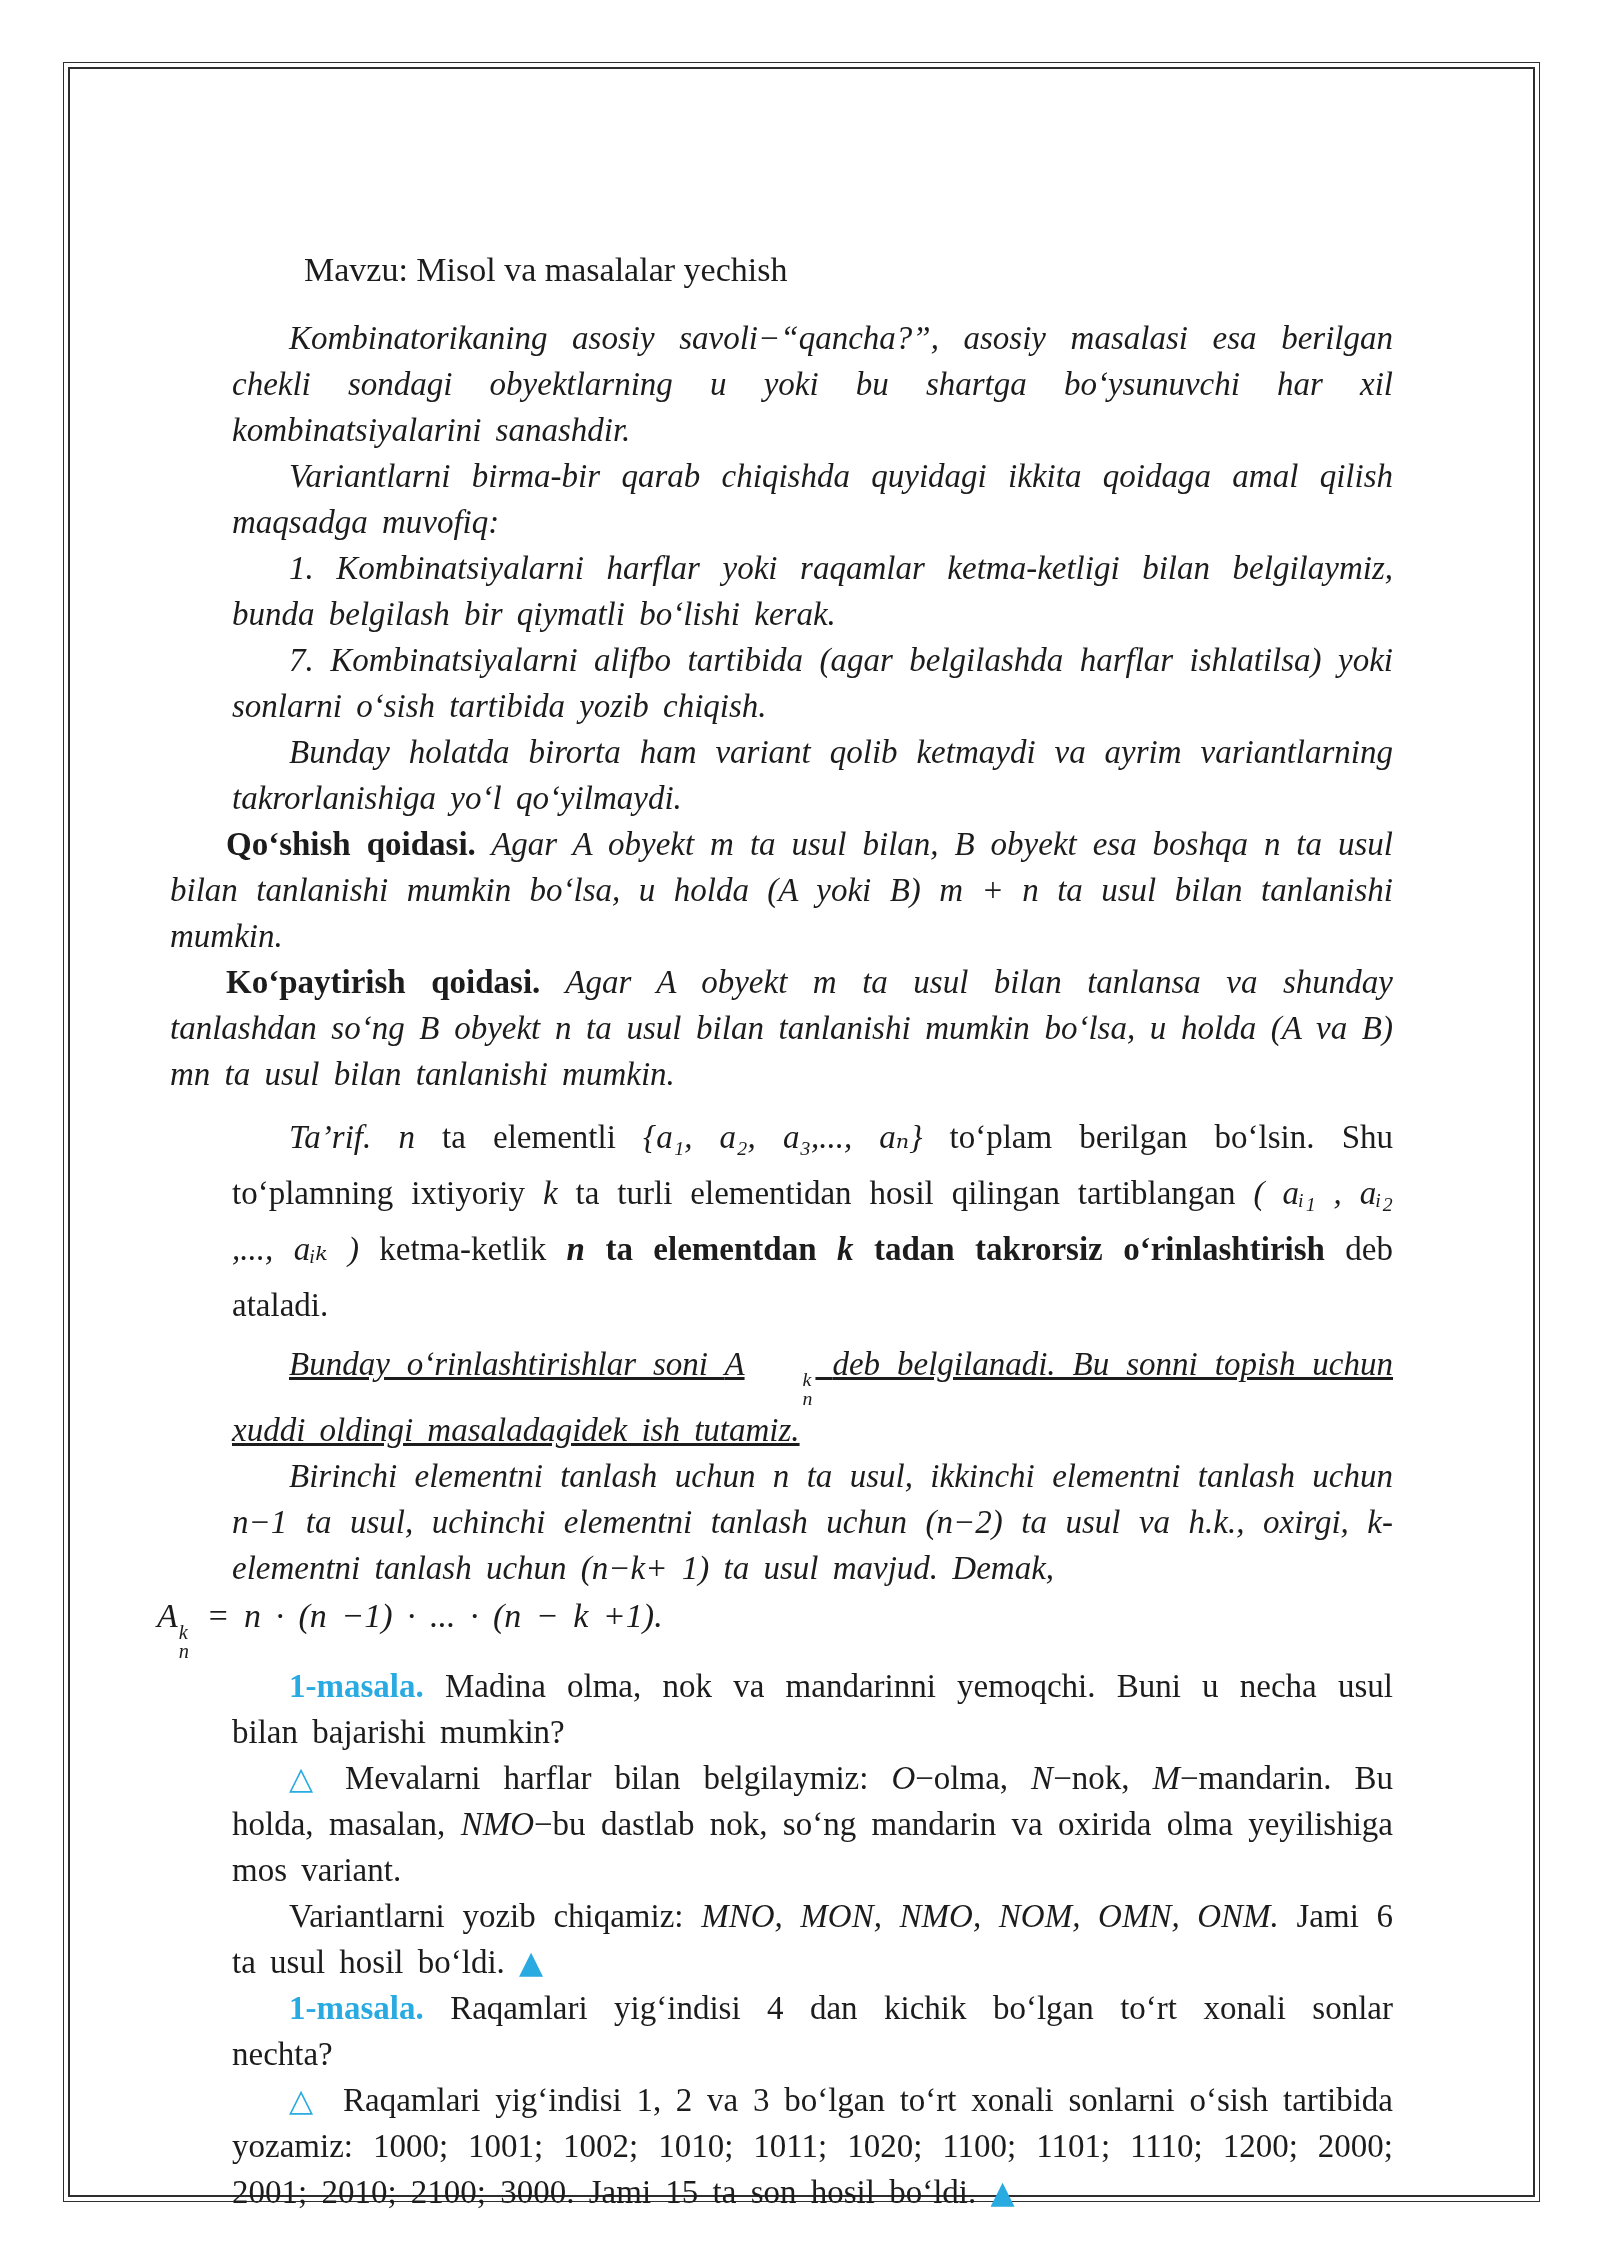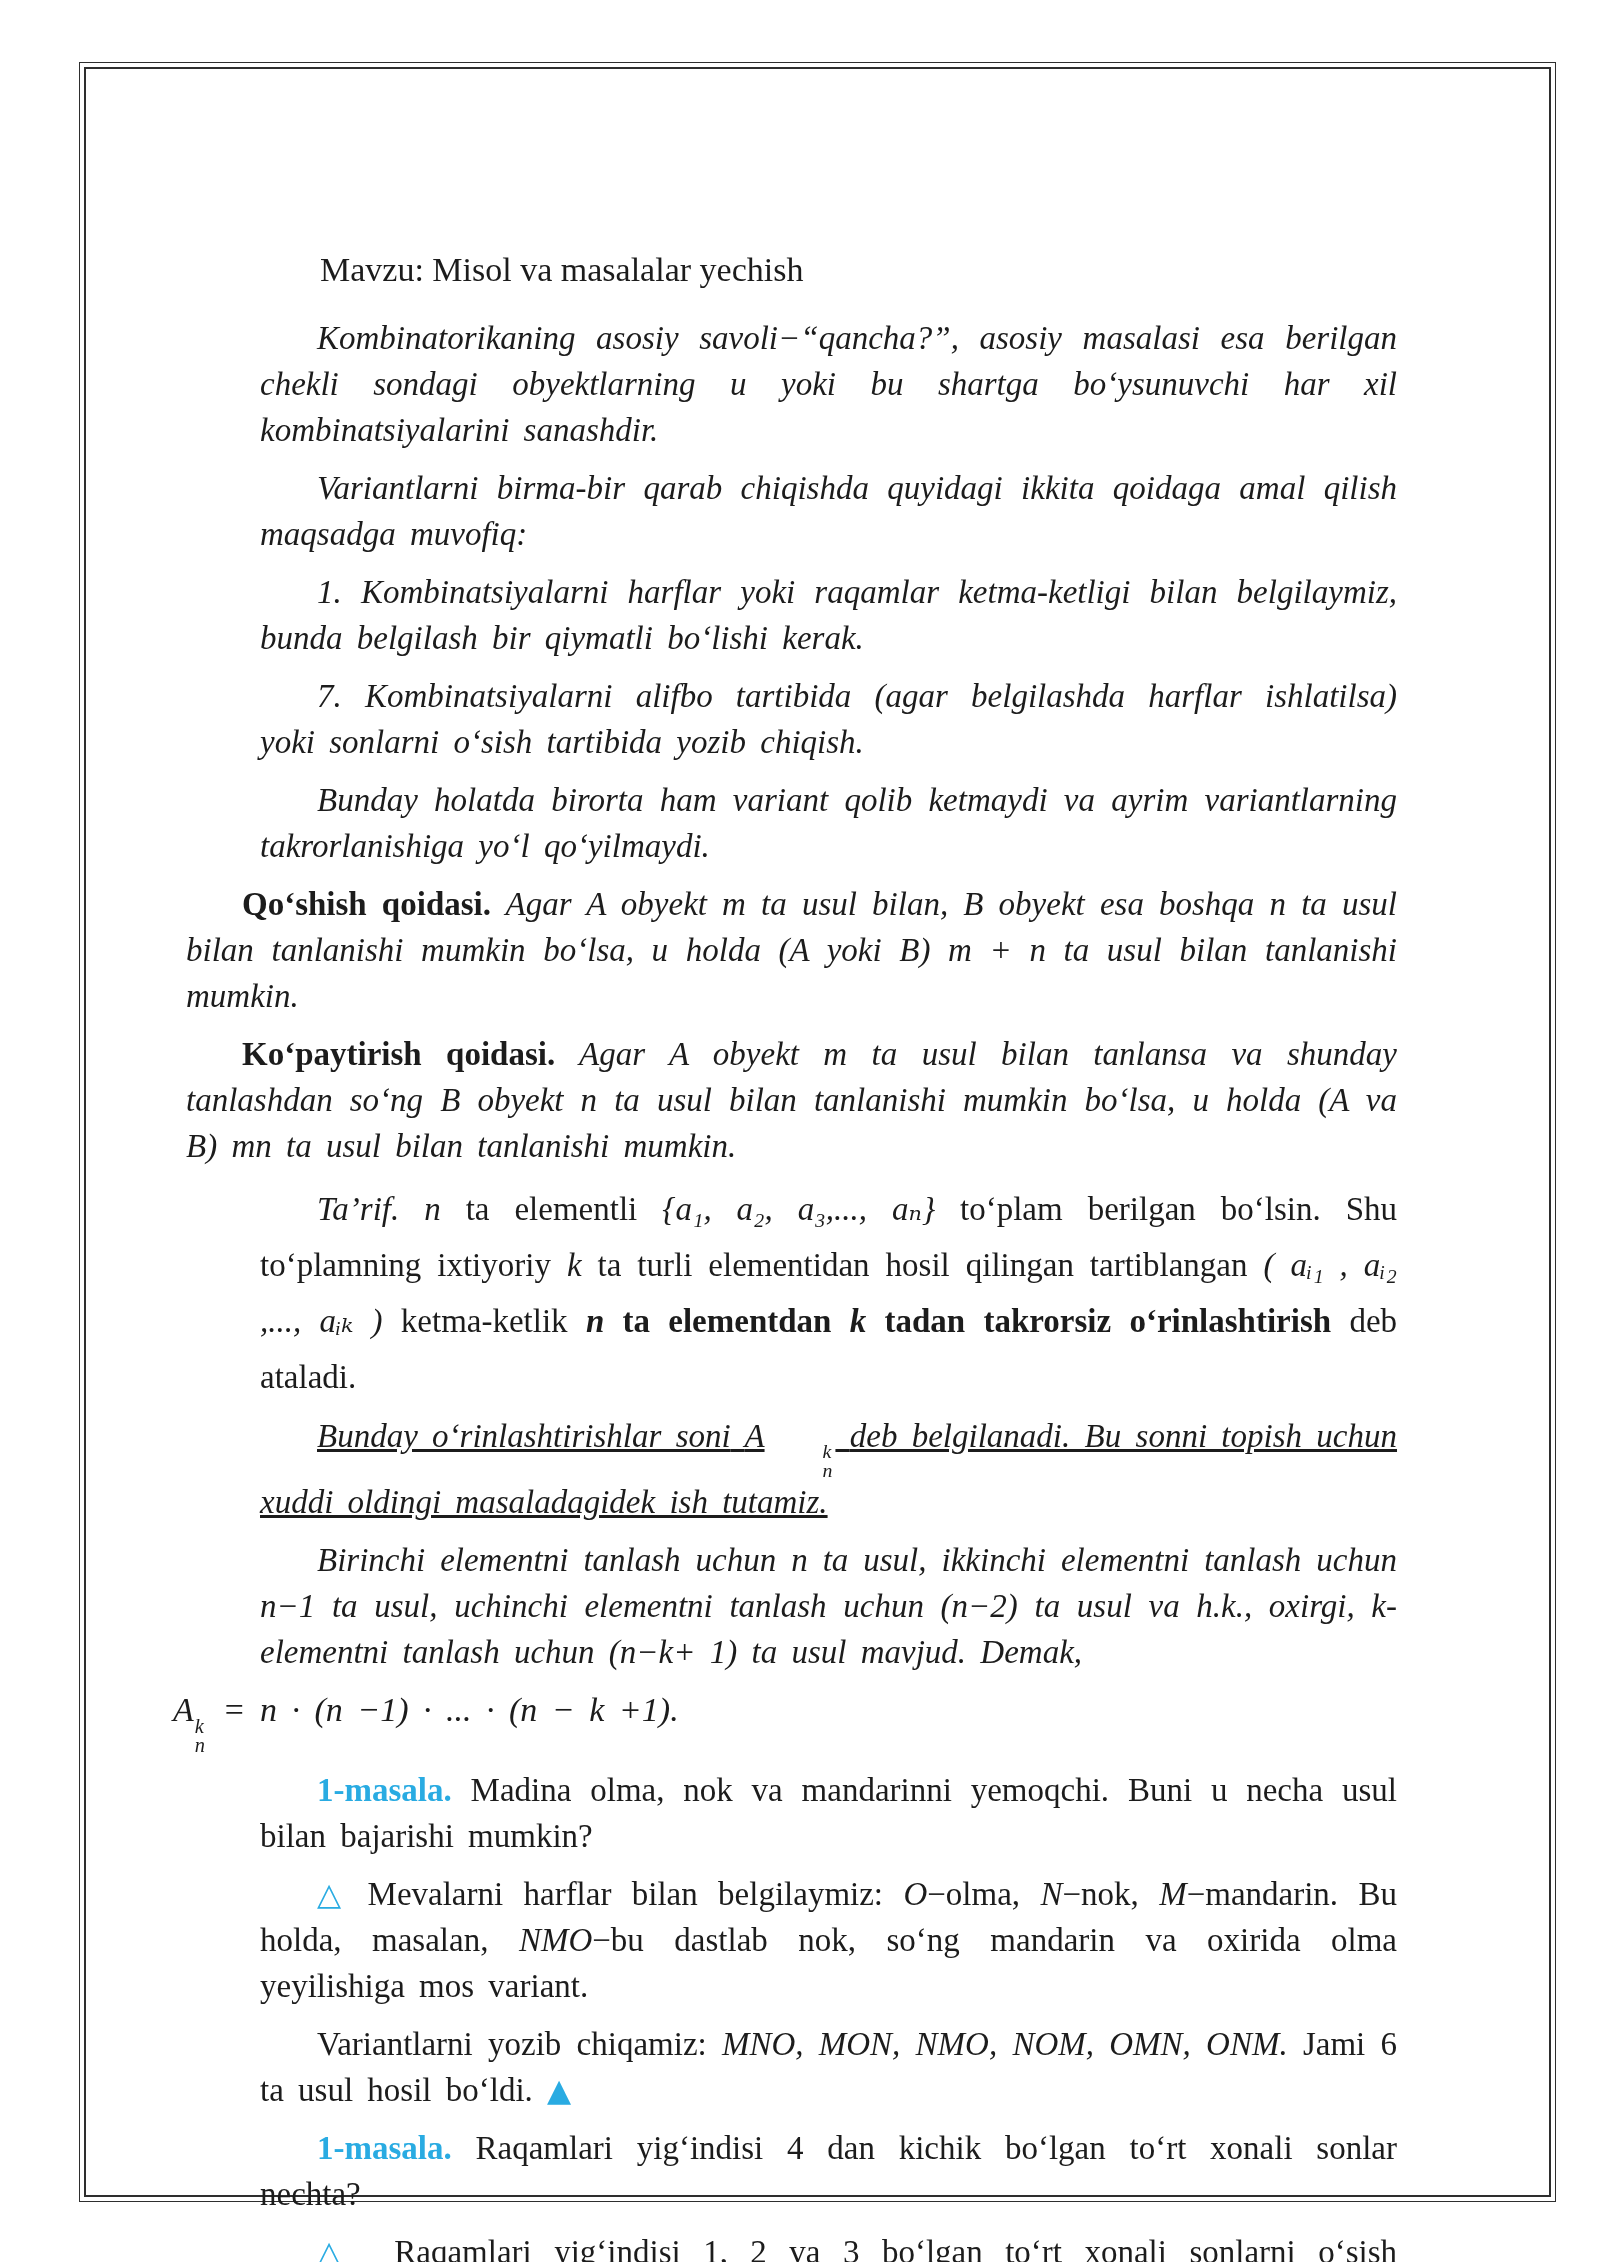--- a/index.html
+++ b/index.html
@@ -3,31 +3,31 @@
 <meta charset="utf-8">
 <style>
   :root { --accent:#29abe2; --text:#1c1c1c; --border:#2e2e2e; }
   * { box-sizing: border-box; }
   html,body { margin:0; padding:0; }
   body {
     width:1600px; height:2262px; background:#ffffff; position:relative;
     font-family:"Liberation Serif","DejaVu Serif",serif; color:var(--text);
   }
   .frame {
-    position:absolute; left:79px; top:62px; width:1477px; height:2140px;
+    position:absolute; left:63px; top:62px; width:1477px; height:2140px;
     border:1px solid var(--border); padding:4px;
   }
   .frame-inner { width:100%; height:100%; border:2px solid var(--border); }
   .content { padding:178px 140px 30px 162px; }
   .title {
     font-size:34px; margin:0 0 22px 72px; text-indent:0; line-height:46px;
     text-align:left; font-style:normal;
   }
   p.body {
-    margin:12px; font-size:33px; line-height:46px; text-align:justify;
+    margin:0; font-size:33px; line-height:46px; text-align:justify;
     text-indent:57px; word-spacing:6px;
   }
   p.italic { font-style:italic; }
   p.outdent { margin-left:-62px; text-indent:56px; }
   .rh { font-weight:bold; font-style:normal; }
   p.definition { font-style:normal; line-height:56px; margin-top:12px; margin-bottom:8px; }
   p.counting { margin-top:8px;text-decoration:underline; }
   p.formula-line {
     font-style:italic; text-indent:0; margin-left:-75px; font-size:34px;
     text-align:left; margin-top:2px; margin-bottom:2px;

